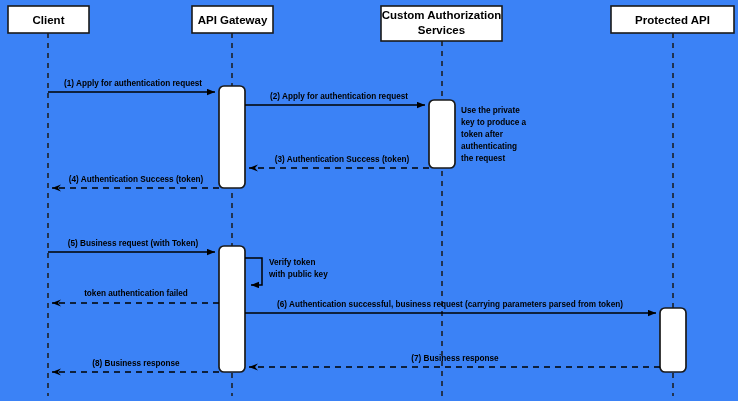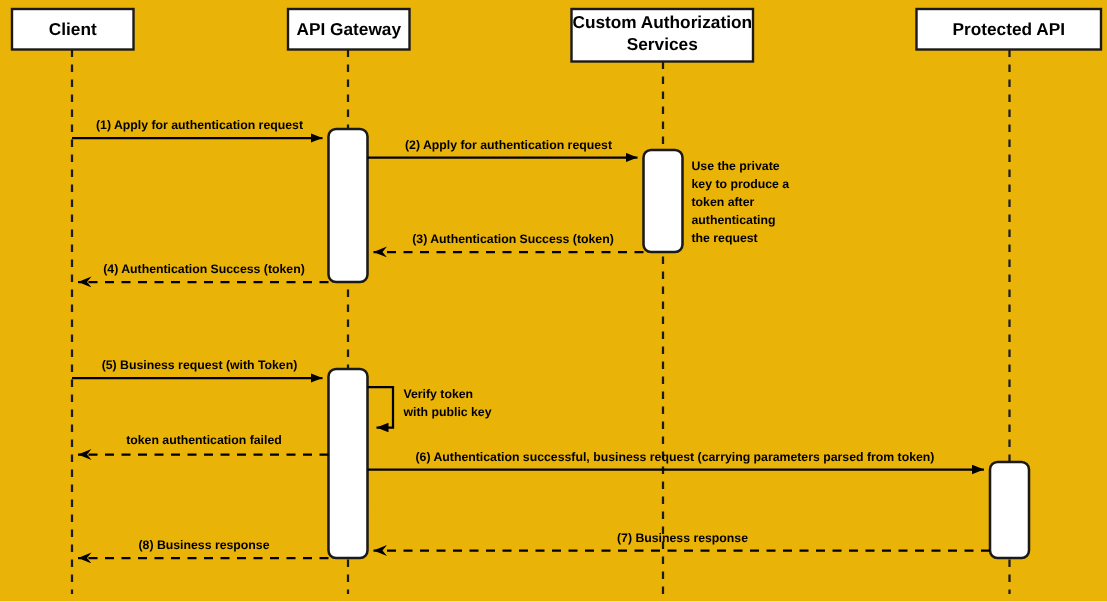--- a/index.html
+++ b/index.html
@@ -8,21 +8,21 @@
     padding: 0;
     background: #ffffff;
   }
   body {
     font-family: "Liberation Sans", sans-serif;
   }
   #diagram-root {
     position: relative;
     width: 738px;
     height: 401px;
-    background: #eab308;
+    background: #3b82f6;
     overflow: hidden;
   }
   #diagram-svg {
     position: absolute;
     left: 0;
     top: 0;
     width: 738px;
     height: 401px;
   }
   .lifeline-box {

